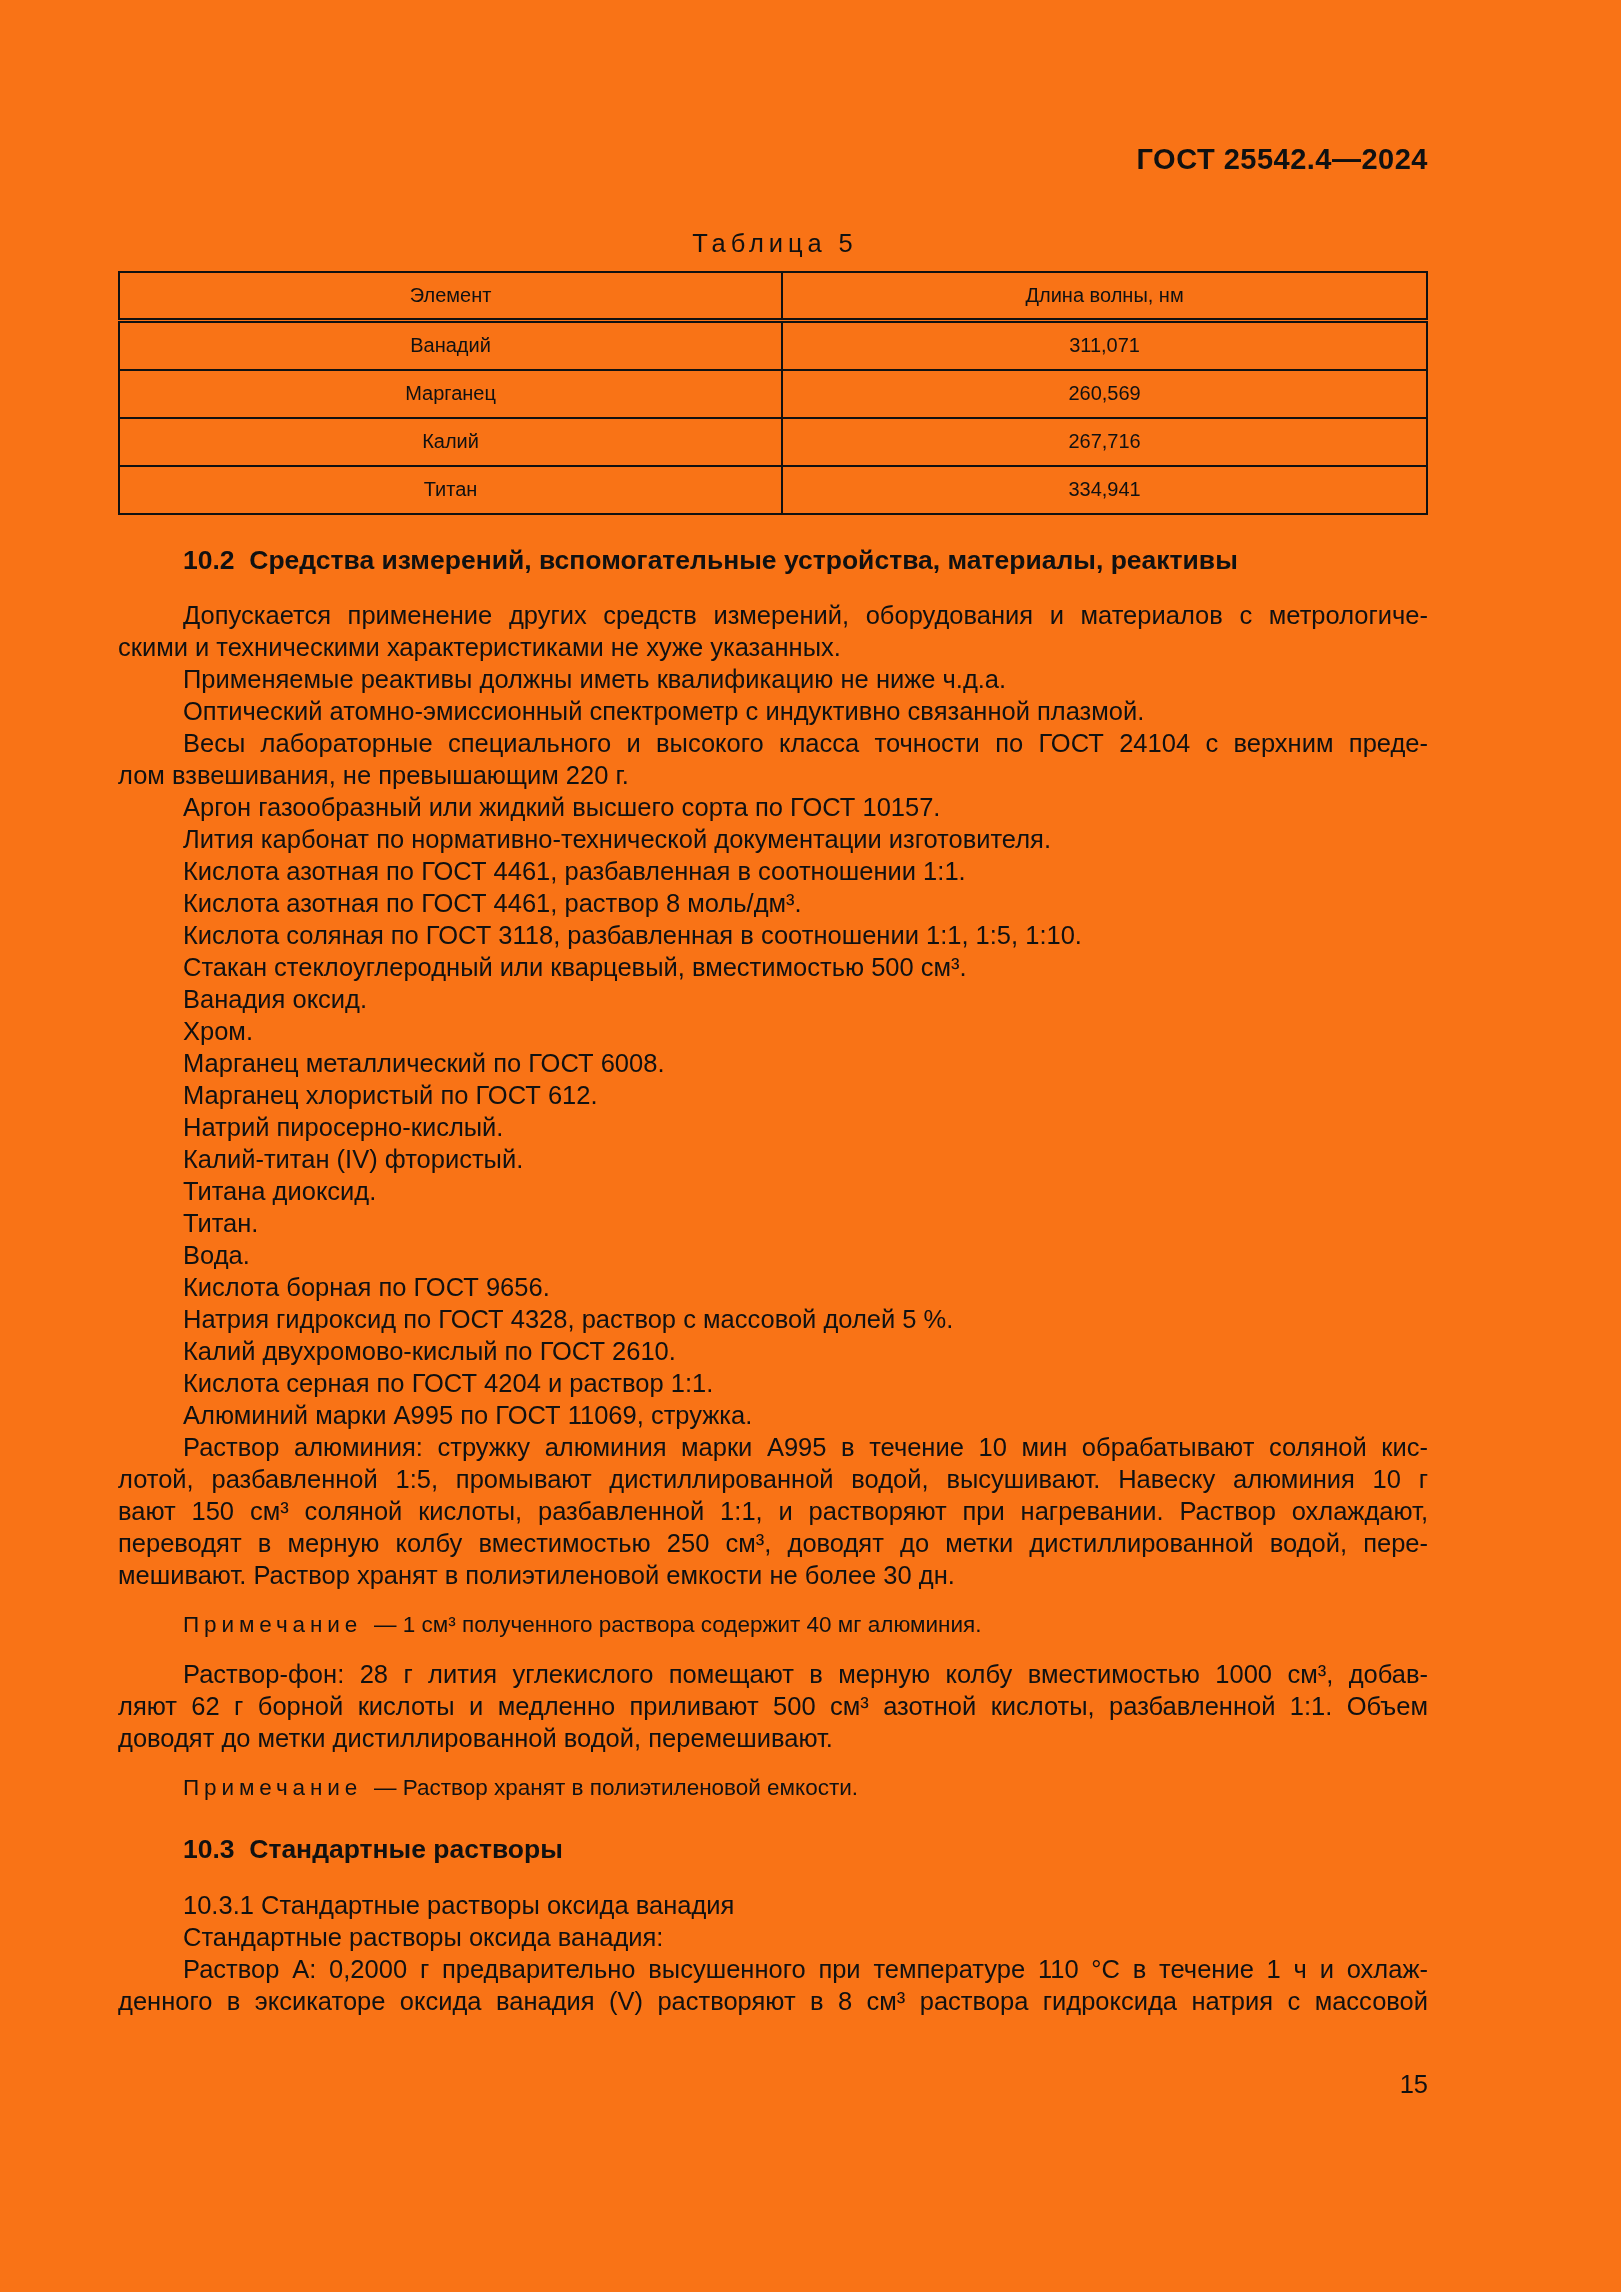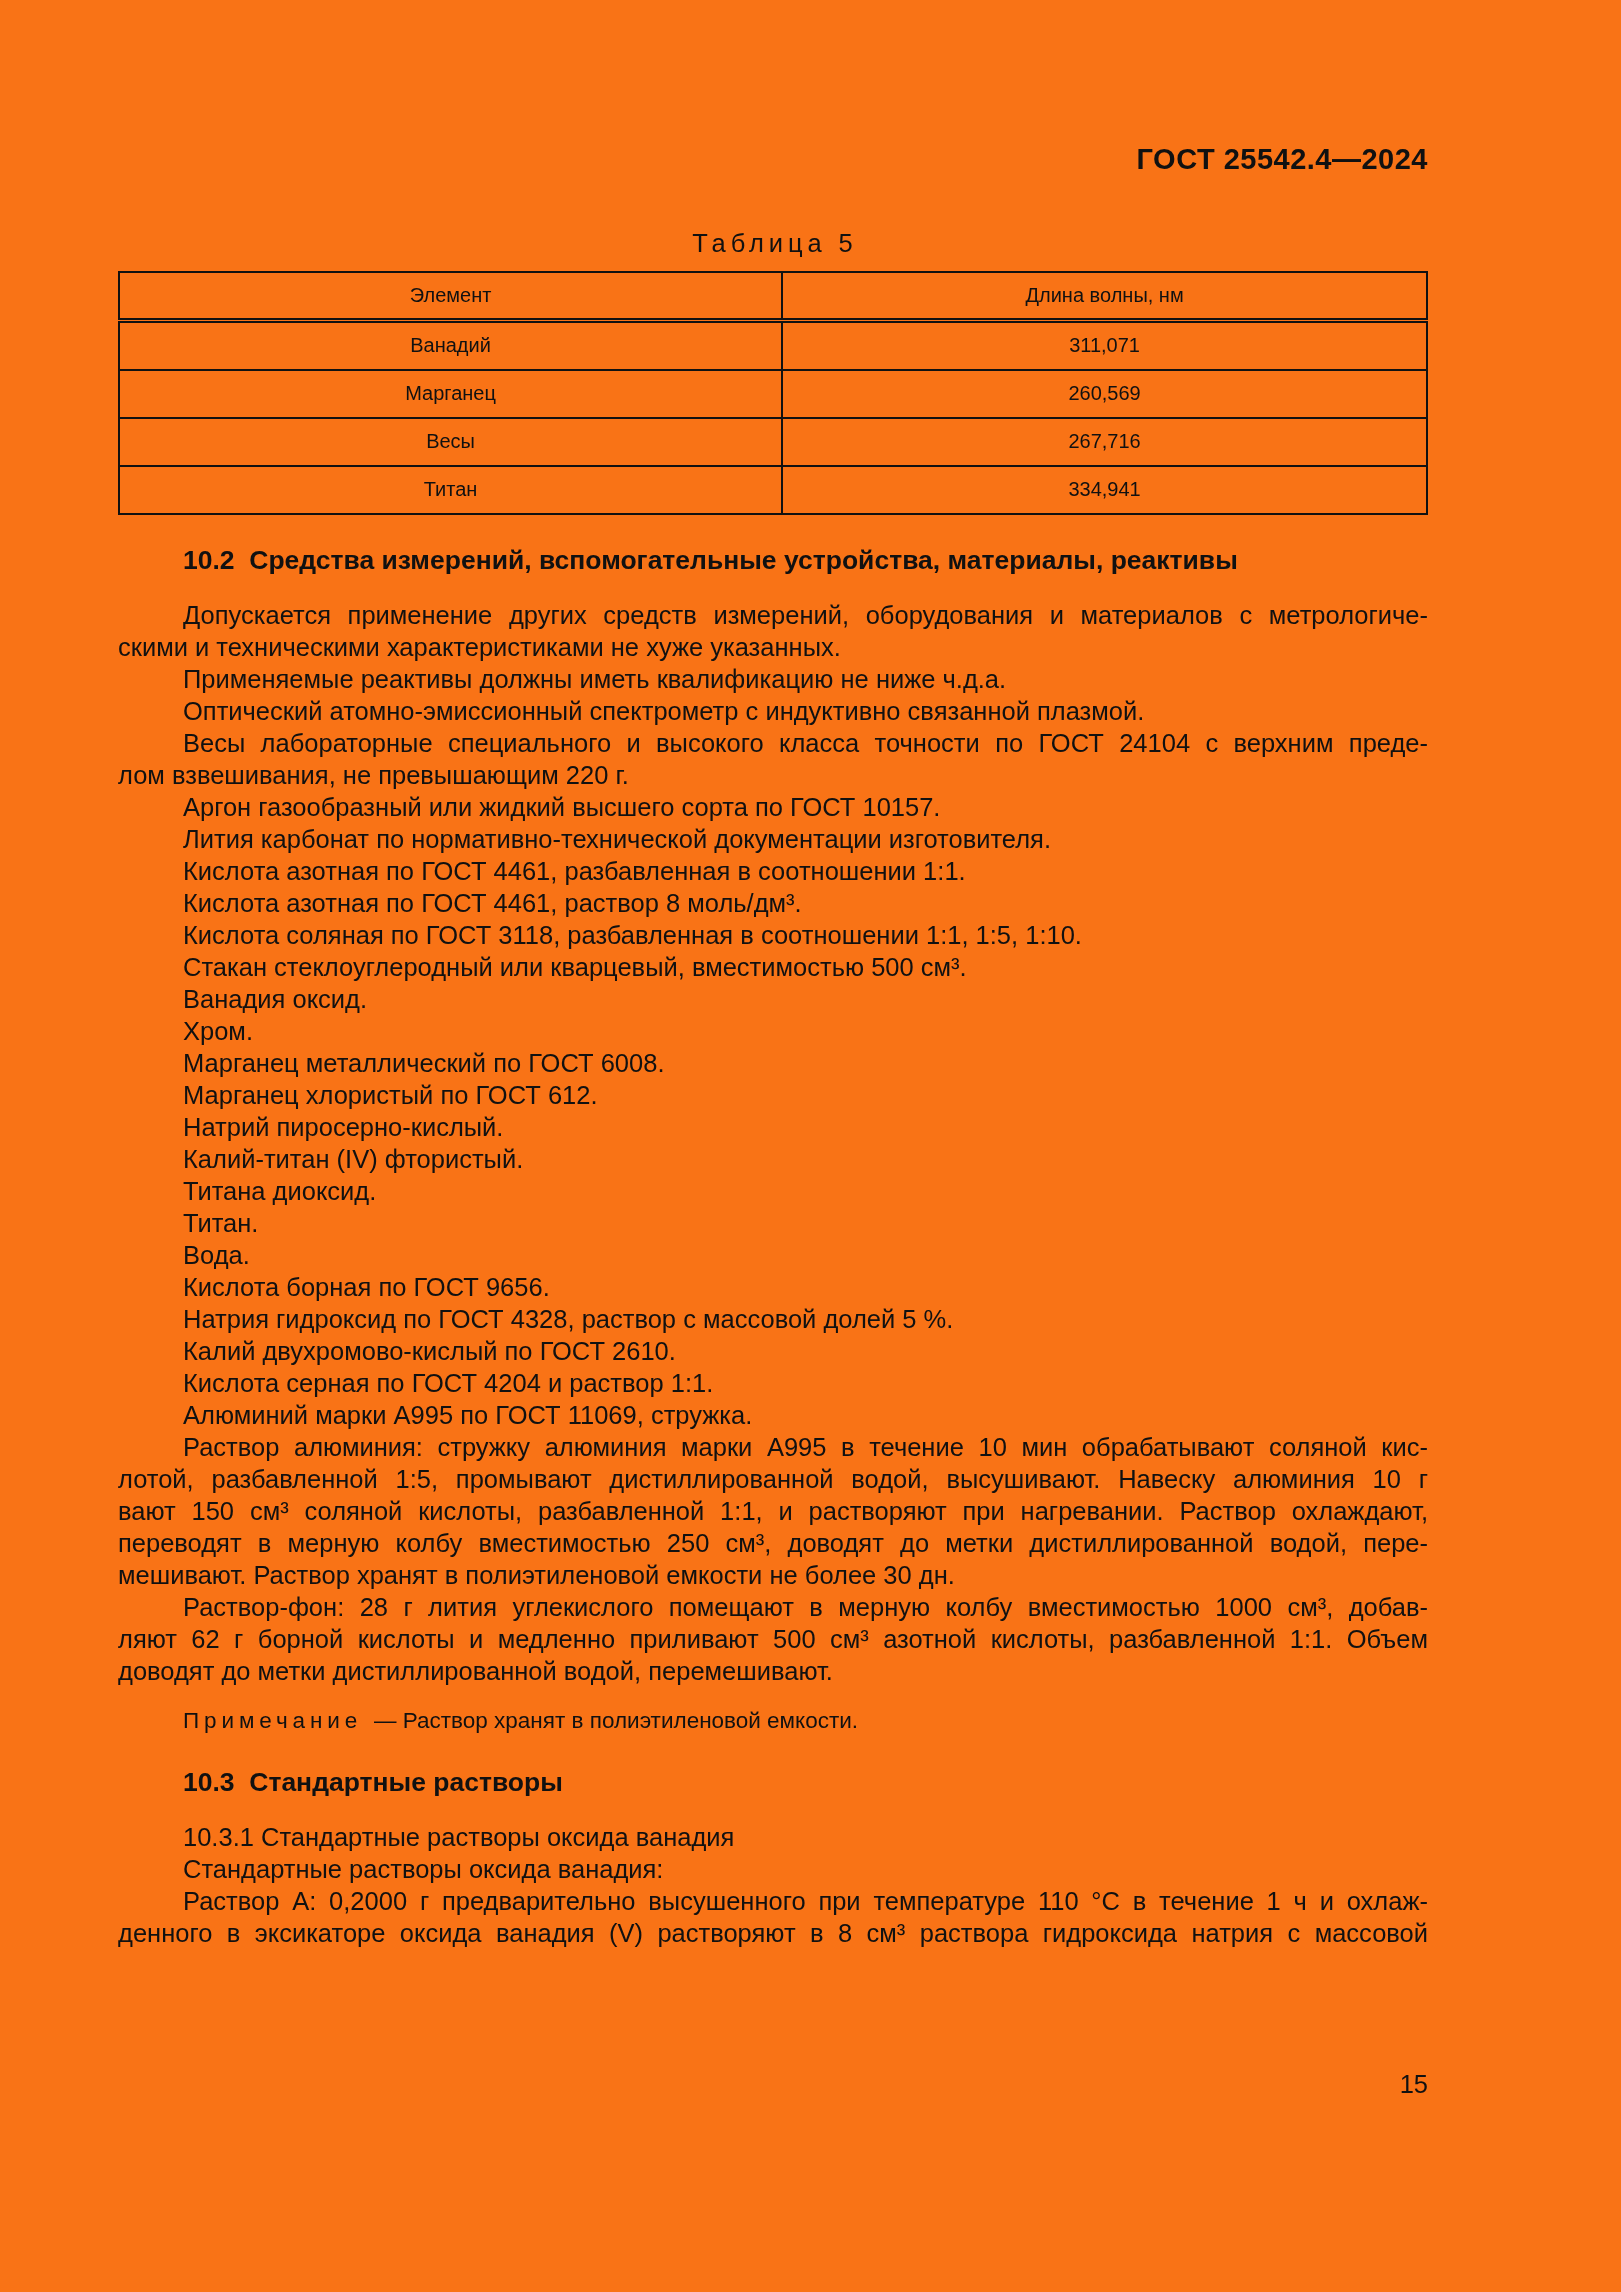--- a/index.html
+++ b/index.html
@@ -118,21 +118,21 @@
       <tbody>
         <tr>
           <td>Ванадий</td>
           <td>311,071</td>
         </tr>
         <tr>
           <td>Марганец</td>
           <td>260,569</td>
         </tr>
         <tr>
-          <td>Весы</td>
+          <td>Калий</td>
           <td>267,716</td>
         </tr>
         <tr>
           <td>Титан</td>
           <td>334,941</td>
         </tr>
       </tbody>
     </table>
 
     <div class="h2">
@@ -164,20 +164,23 @@
     <div class="ln ind">Натрия гидроксид по ГОСТ 4328, раствор с массовой долей 5 %.</div>
     <div class="ln ind">Калий двухромово-кислый по ГОСТ 2610.</div>
     <div class="ln ind">Кислота серная по ГОСТ 4204 и раствор 1:1.</div>
     <div class="ln ind">Алюминий марки А995 по ГОСТ 11069, стружка.</div>
     <div class="ln ind jst">Раствор алюминия: стружку алюминия марки А995 в течение 10 мин обрабатывают соляной кис-</div>
     <div class="ln jst">лотой, разбавленной 1:5, промывают дистиллированной водой, высушивают. Навеску алюминия 10 г</div>
     <div class="ln jst">вают 150 см³ соляной кислоты, разбавленной 1:1, и растворяют при нагревании. Раствор охлаждают,</div>
     <div class="ln jst">переводят в мерную колбу вместимостью 250 см³, доводят до метки дистиллированной водой, пере-</div>
     <div class="ln">мешивают. Раствор хранят в полиэтиленовой емкости не более 30 дн.</div>
 
+    <div class="note">
+      <span class="note-label">Примечание</span><span>— 1 см³ полученного раствора содержит 40 мг алюминия.</span>
+    </div>
 
     <div class="ln ind jst">Раствор-фон: 28 г лития углекислого помещают в мерную колбу вместимостью 1000 см³, добав-</div>
     <div class="ln jst">ляют 62 г борной кислоты и медленно приливают 500 см³ азотной кислоты, разбавленной 1:1. Объем</div>
     <div class="ln">доводят до метки дистиллированной водой, перемешивают.</div>
 
     <div class="note">
       <span class="note-label">Примечание</span><span>— Раствор хранят в полиэтиленовой емкости.</span>
     </div>
 
     <div class="h2">

